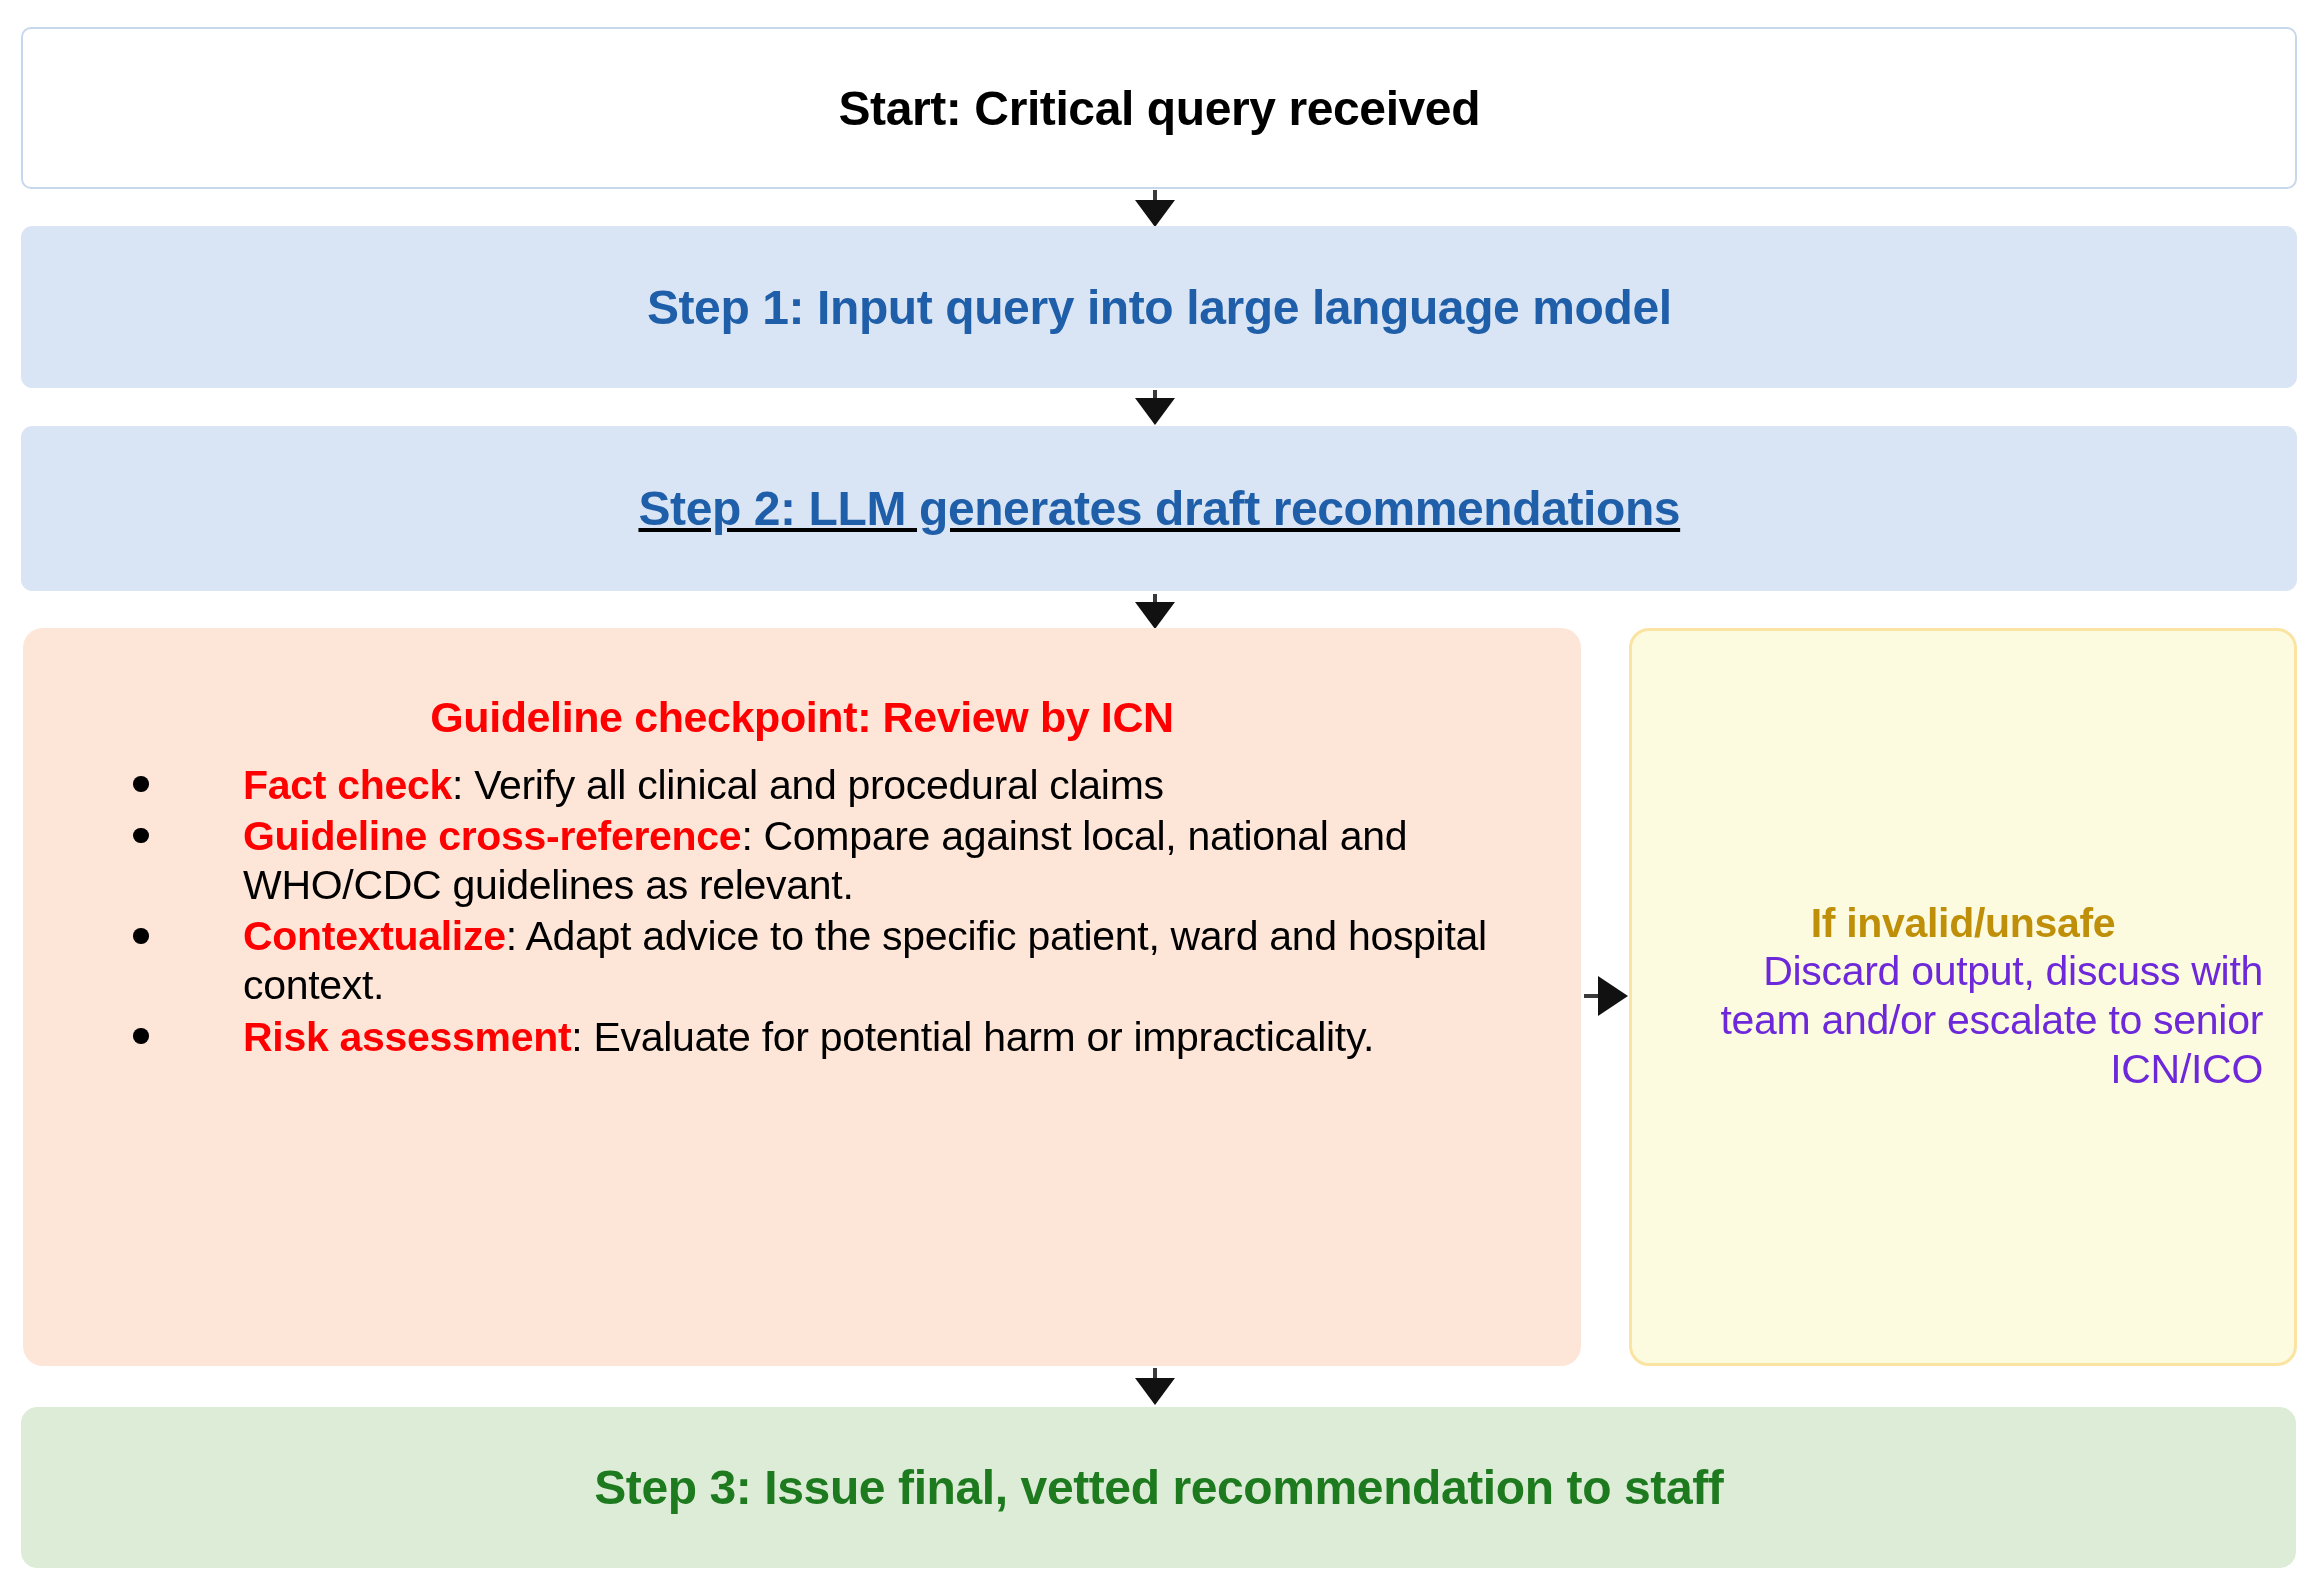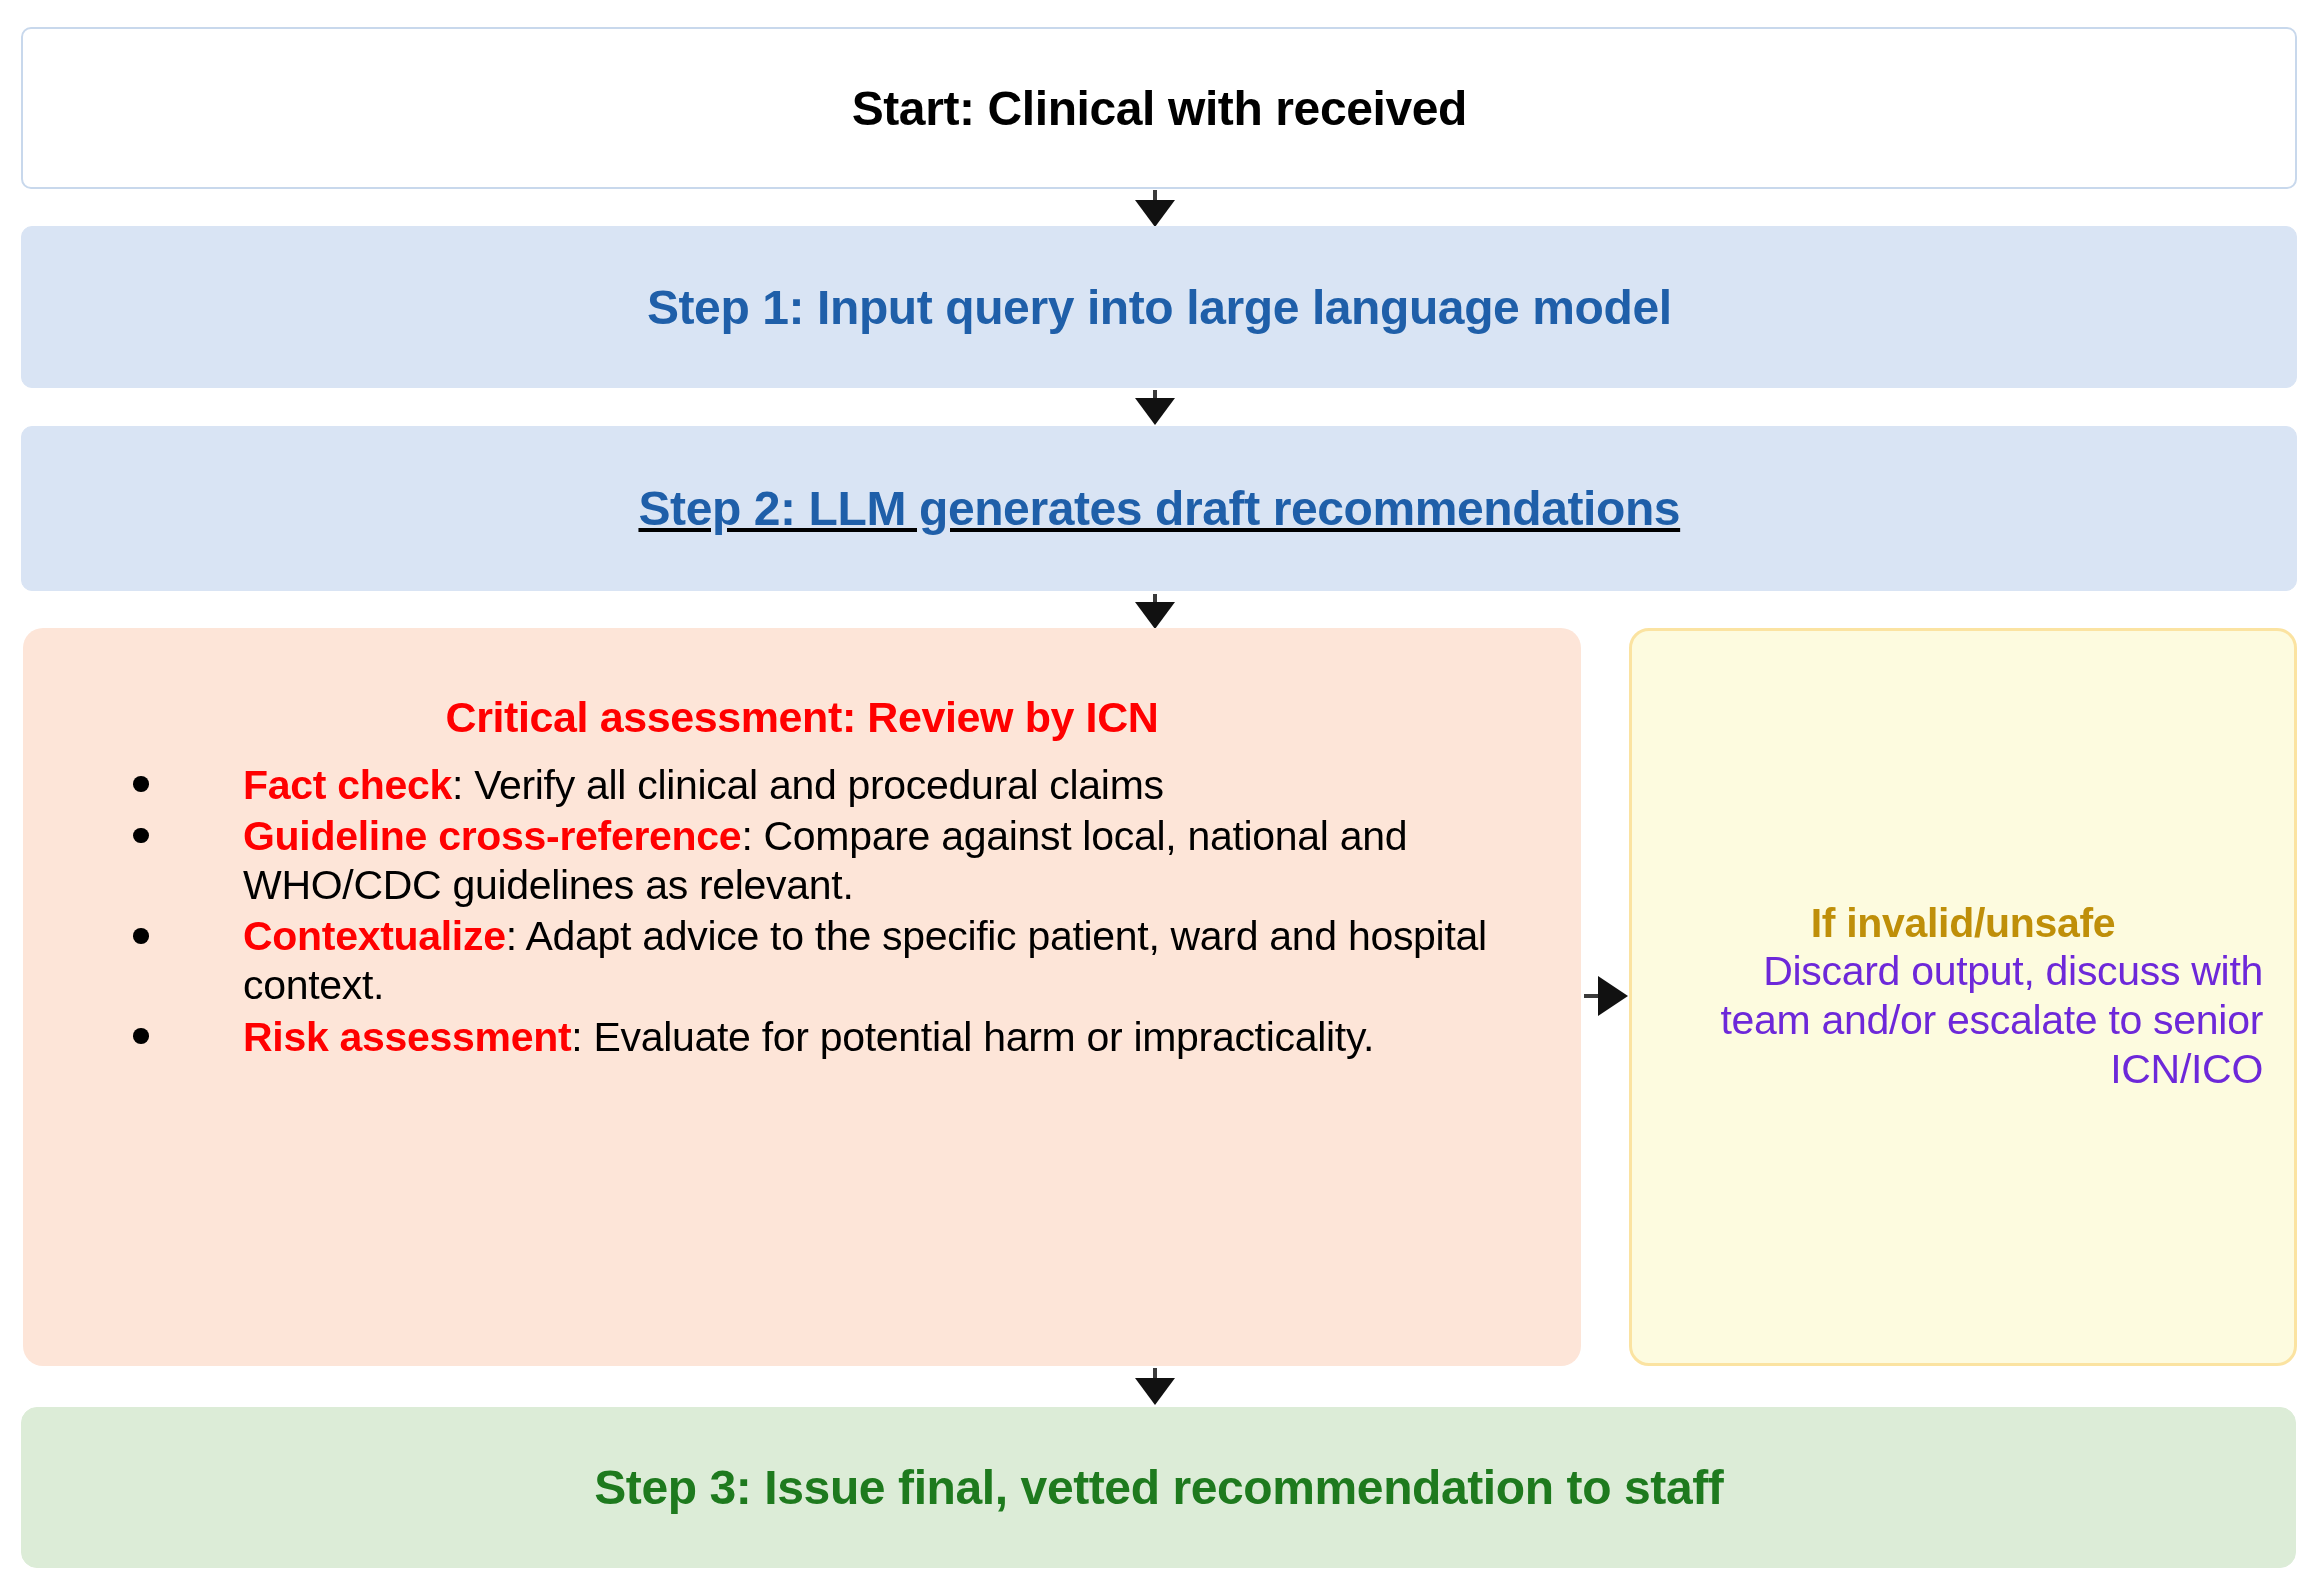--- a/index.html
+++ b/index.html
@@ -199,39 +199,39 @@
     border-bottom: 20px solid transparent;
     border-left: 30px solid #111111;
   }
 </style>
 </head>
 <body>
 
 <div id="canvas">
 
   <div class="box" id="start-box">
-    <span class="txt">Start: Clinical with received</span>
+    <span class="txt">Start: Critical query received</span>
   </div>
 
   <div class="v-arrow" id="arrow-1"></div>
 
   <div class="box blue-box" id="step1-box">
     <span class="txt">Step 1: Input query into large language model</span>
   </div>
 
   <div class="v-arrow" id="arrow-2"></div>
 
   <div class="box blue-box" id="step2-box">
     <span class="txt">Step 2: LLM generates draft recommendations</span>
   </div>
 
   <div class="v-arrow" id="arrow-3"></div>
 
   <div class="box" id="checkpoint-box">
-    <div id="checkpoint-title">Critical assessment: Review by ICN</div>
+    <div id="checkpoint-title">Guideline checkpoint: Review by ICN</div>
     <ul id="checkpoint-list">
       <li>
         <span class="bullet"></span><span class="lead">Fact check</span><span>: Verify all clinical and procedural claims</span>
       </li>
       <li>
         <span class="bullet"></span><span class="lead">Guideline cross-reference</span><span>: Compare against local, national and WHO/CDC guidelines as relevant.</span>
       </li>
       <li>
         <span class="bullet"></span><span class="lead">Contextualize</span><span>: Adapt advice to the specific patient, ward and hospital context.</span>
       </li>

